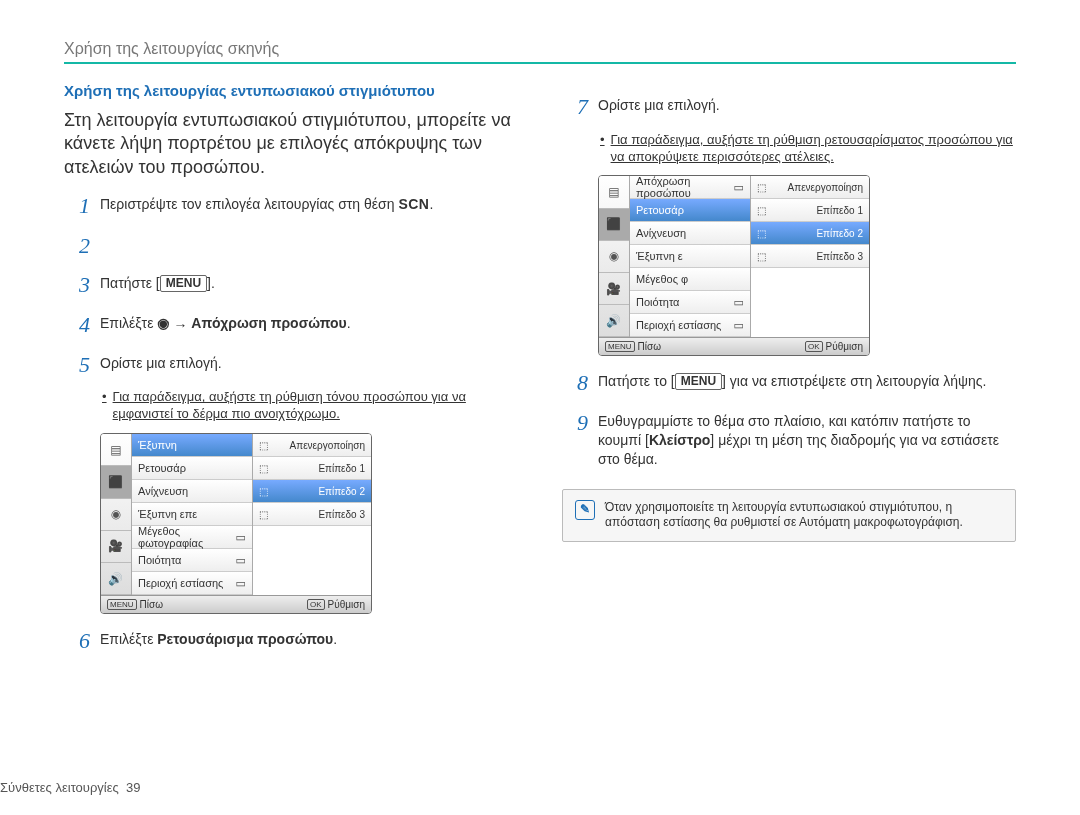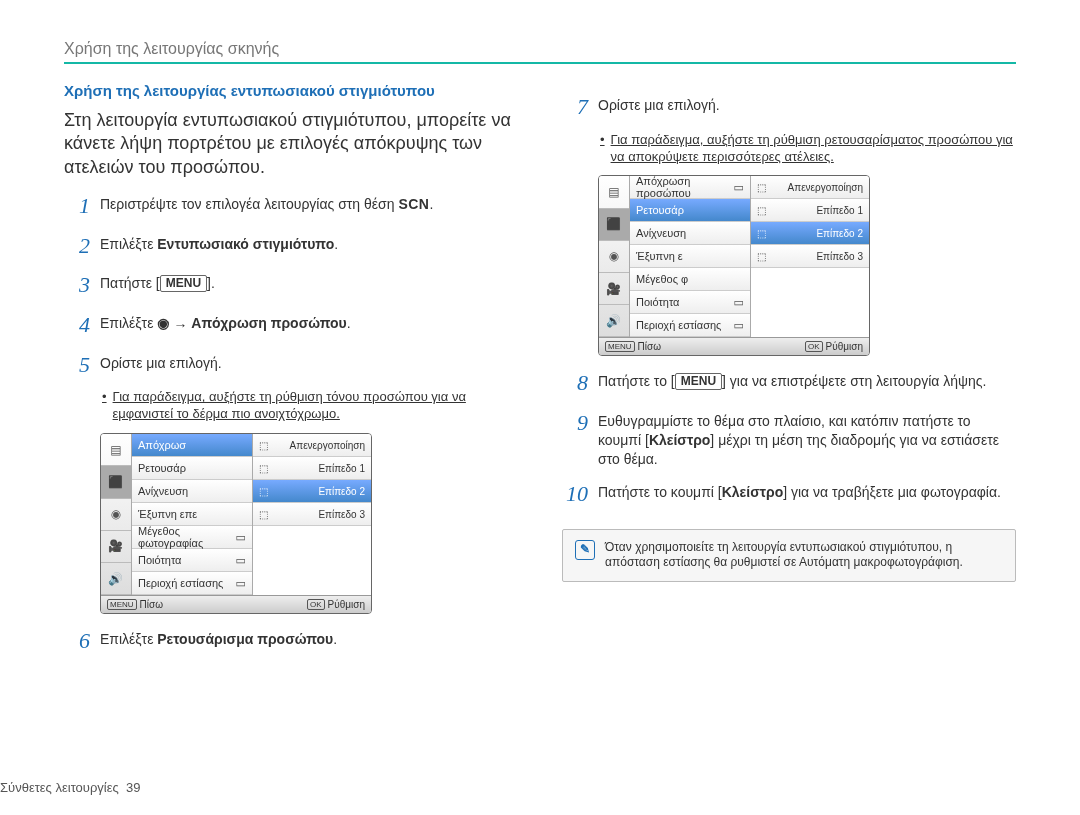--- a/index.html
+++ b/index.html
@@ -187,23 +187,20 @@
       <ul class="steps">
         <li>
           <span class="stepnum">1</span>
           <span class="step-text">
             <span>Περιστρέψτε τον επιλογέα λειτουργίας στη θέση </span>
             <span class="scnbox">SCN</span><span>.</span>
           </span>
         </li>
         <li>
           <span class="stepnum">2</span>
-          <span class="step-text">
-            <span>Επιλέξτε </span><span class="bold">Εντυπωσιακό στιγμιότυπο</span><span>.</span>
-          </span>
         </li>
         <li>
           <span class="stepnum">3</span>
           <span class="step-text">
             <span>Πατήστε [</span><span class="menubox">MENU</span><span>].</span>
           </span>
         </li>
         <li>
           <span class="stepnum">4</span>
           <span class="step-text">
@@ -223,21 +220,21 @@
         <div class="mock-body">
           <div class="mock-left">
             <div>▤</div>
             <div class="sel">⬛</div>
             <div>◉</div>
             <div>🎥</div>
             <div>🔊</div>
           </div>
           <div class="mock-center">
             <div class="mock-row sel">
-                <span>Απόχρωσ</span>
+                <span>Έξυπνη</span>
               </div>
             <div class="mock-row">
                 <span>Ρετουσάρ</span>
               </div>
             <div class="mock-row">
                 <span>Ανίχνευση</span>
               </div>
             <div class="mock-row">
                 <span>Έξυπνη επε</span>
               </div>
@@ -378,26 +375,20 @@
           <span class="step-text">
             <span>Πατήστε το [</span><span class="menubox">MENU</span><span>] για να επιστρέψετε στη λειτουργία λήψης.</span>
           </span>
         </li>
         <li>
           <span class="stepnum">9</span>
           <span class="step-text">
             <span>Ευθυγραμμίστε το θέμα στο πλαίσιο, και κατόπιν πατήστε το κουμπί [</span><span class="bold">Κλείστρο</span><span>] μέχρι τη μέση της διαδρομής για να εστιάσετε στο θέμα.</span>
           </span>
         </li>
-        <li>
-          <span class="stepnum">10</span>
-          <span class="step-text">
-            <span>Πατήστε το κουμπί [</span><span class="bold">Κλείστρο</span><span>] για να τραβήξετε μια φωτογραφία.</span>
-          </span>
-        </li>
       </ul>
 
       <div class="notebox">
         <div class="icon">✎</div>
         <div>Όταν χρησιμοποιείτε τη λειτουργία εντυπωσιακού στιγμιότυπου, η απόσταση εστίασης θα ρυθμιστεί σε Αυτόματη μακροφωτογράφιση.</div>
       </div>
     </div>
   </div>
 </div>
 

